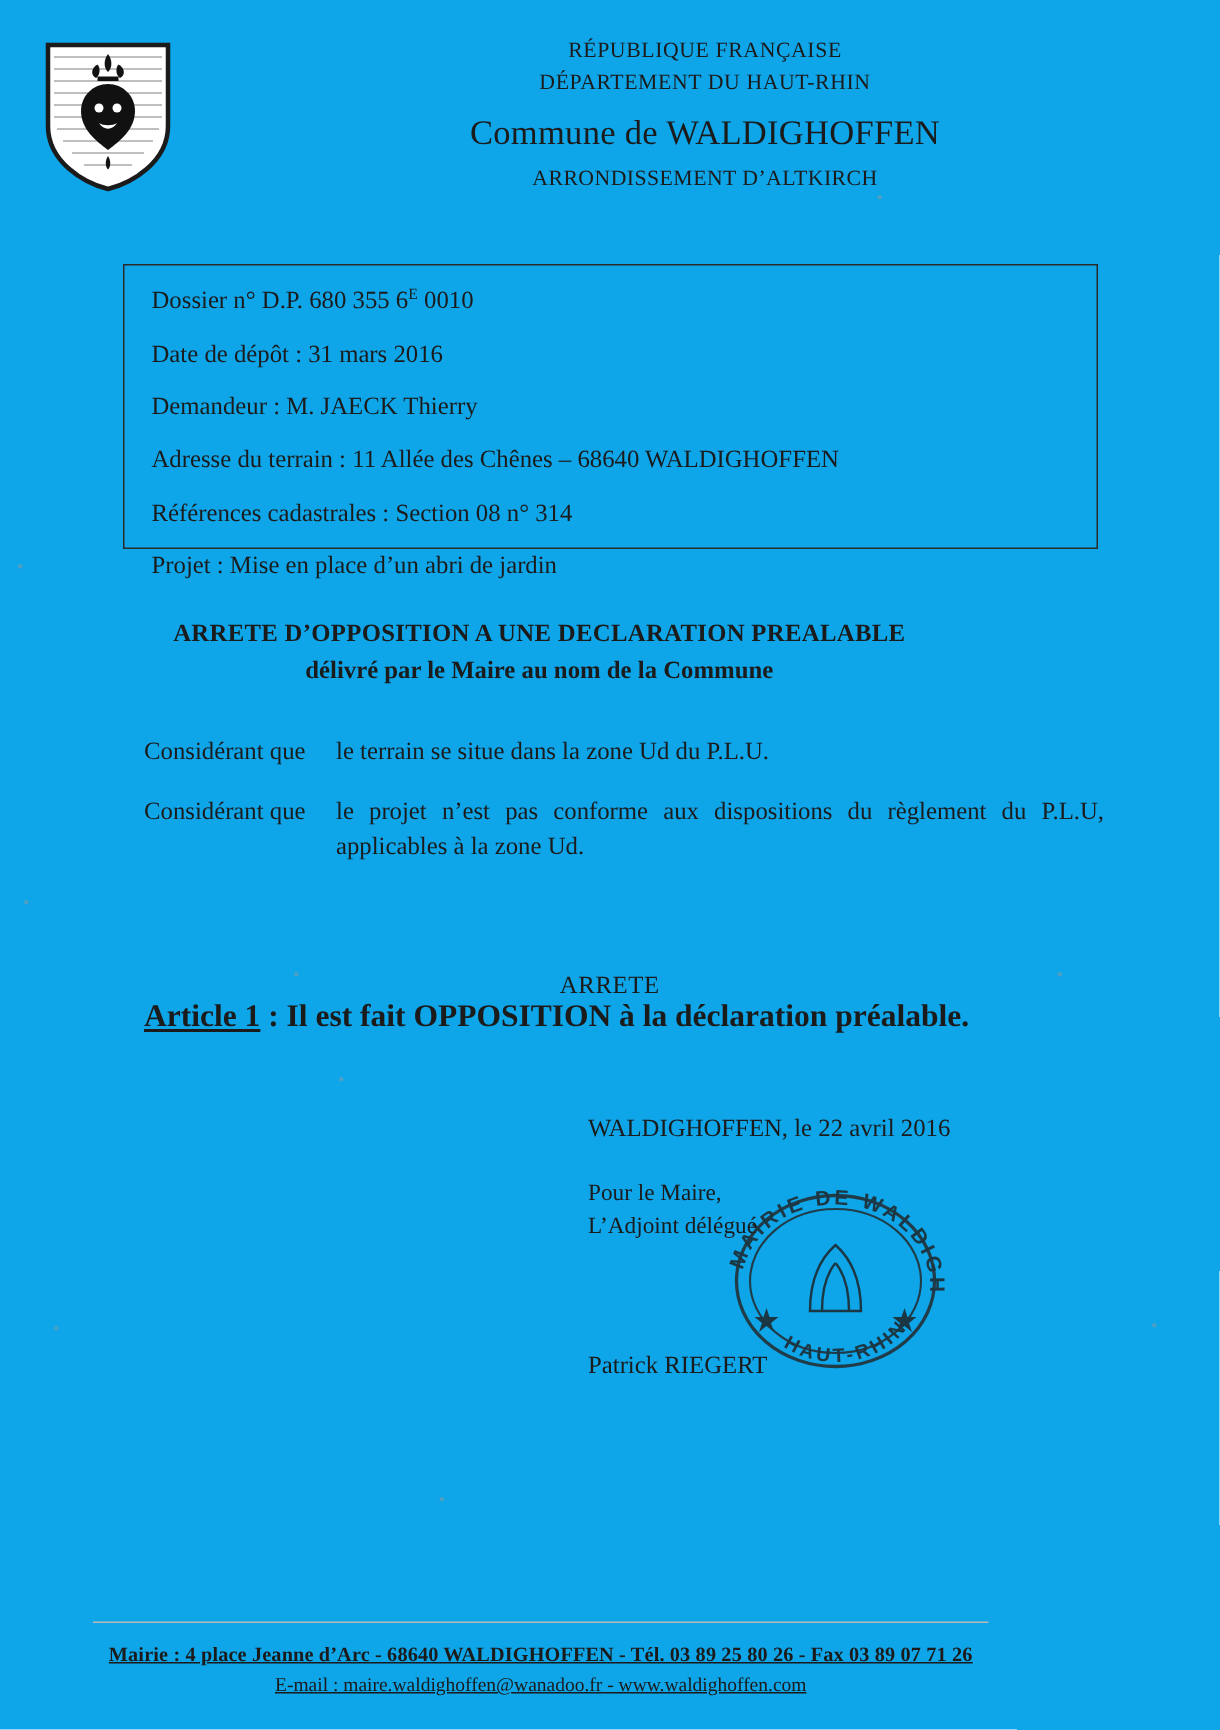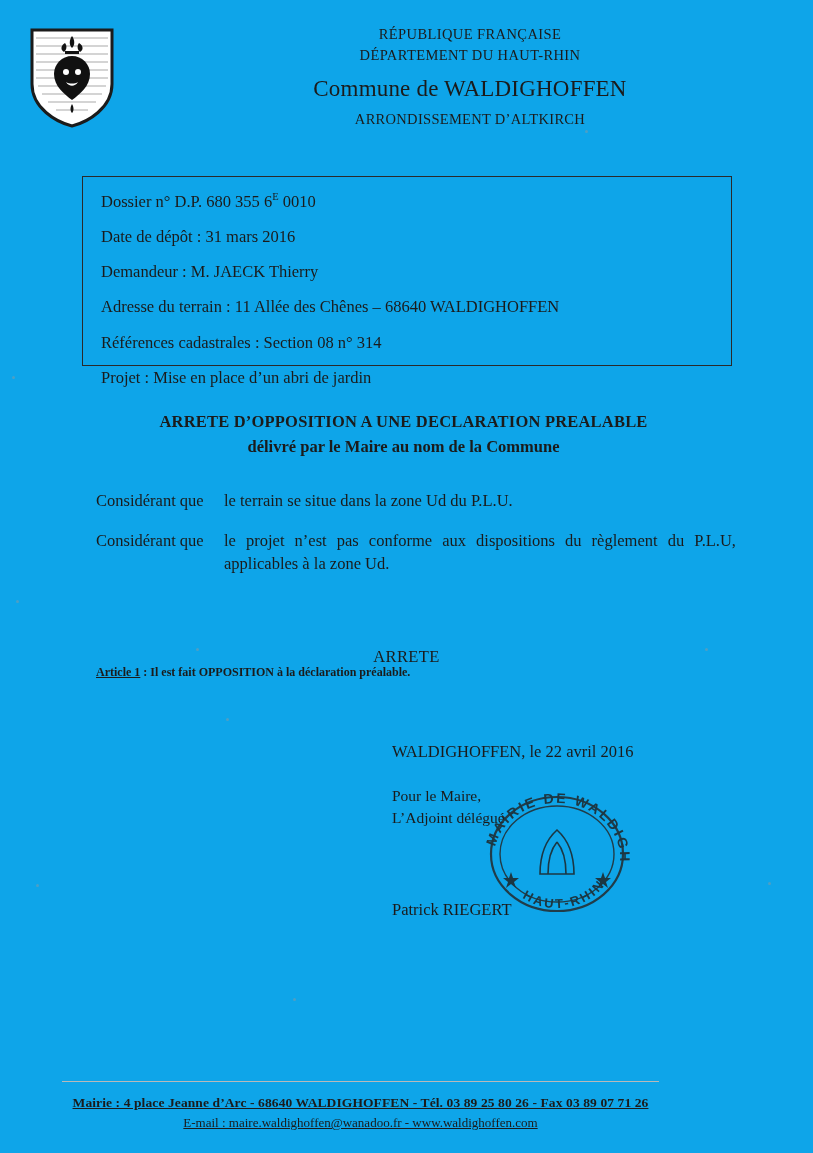--- a/index.html
+++ b/index.html
@@ -88,21 +88,20 @@
     vertical-align: super;
   }
 
   
   .title-block {
     position: absolute;
     left: 0;
     top: 412px;
     width: 719px;
     text-align: center;
-    padding-left: 44px;
   }
   .title-1 {
     font-size: 16.5px;
     font-weight: bold;
     letter-spacing: .2px;
   }
   .title-2 {
     font-size: 16.5px;
     font-weight: bold;
     margin-top: 5px;
@@ -140,21 +139,21 @@
     font-size: 16.5px;
     letter-spacing: .4px;
     margin-top: 39px;
   }
 
   
   .article {
     position: absolute;
     left: 96px;
     top: 665px;
-    font-size: 12px;
+    font-size: 21px;
     font-weight: bold;
   }
   .article .art-num {
     text-decoration: underline;
   }
 
   
   .sig-place {
     position: absolute;
     left: 392px;

